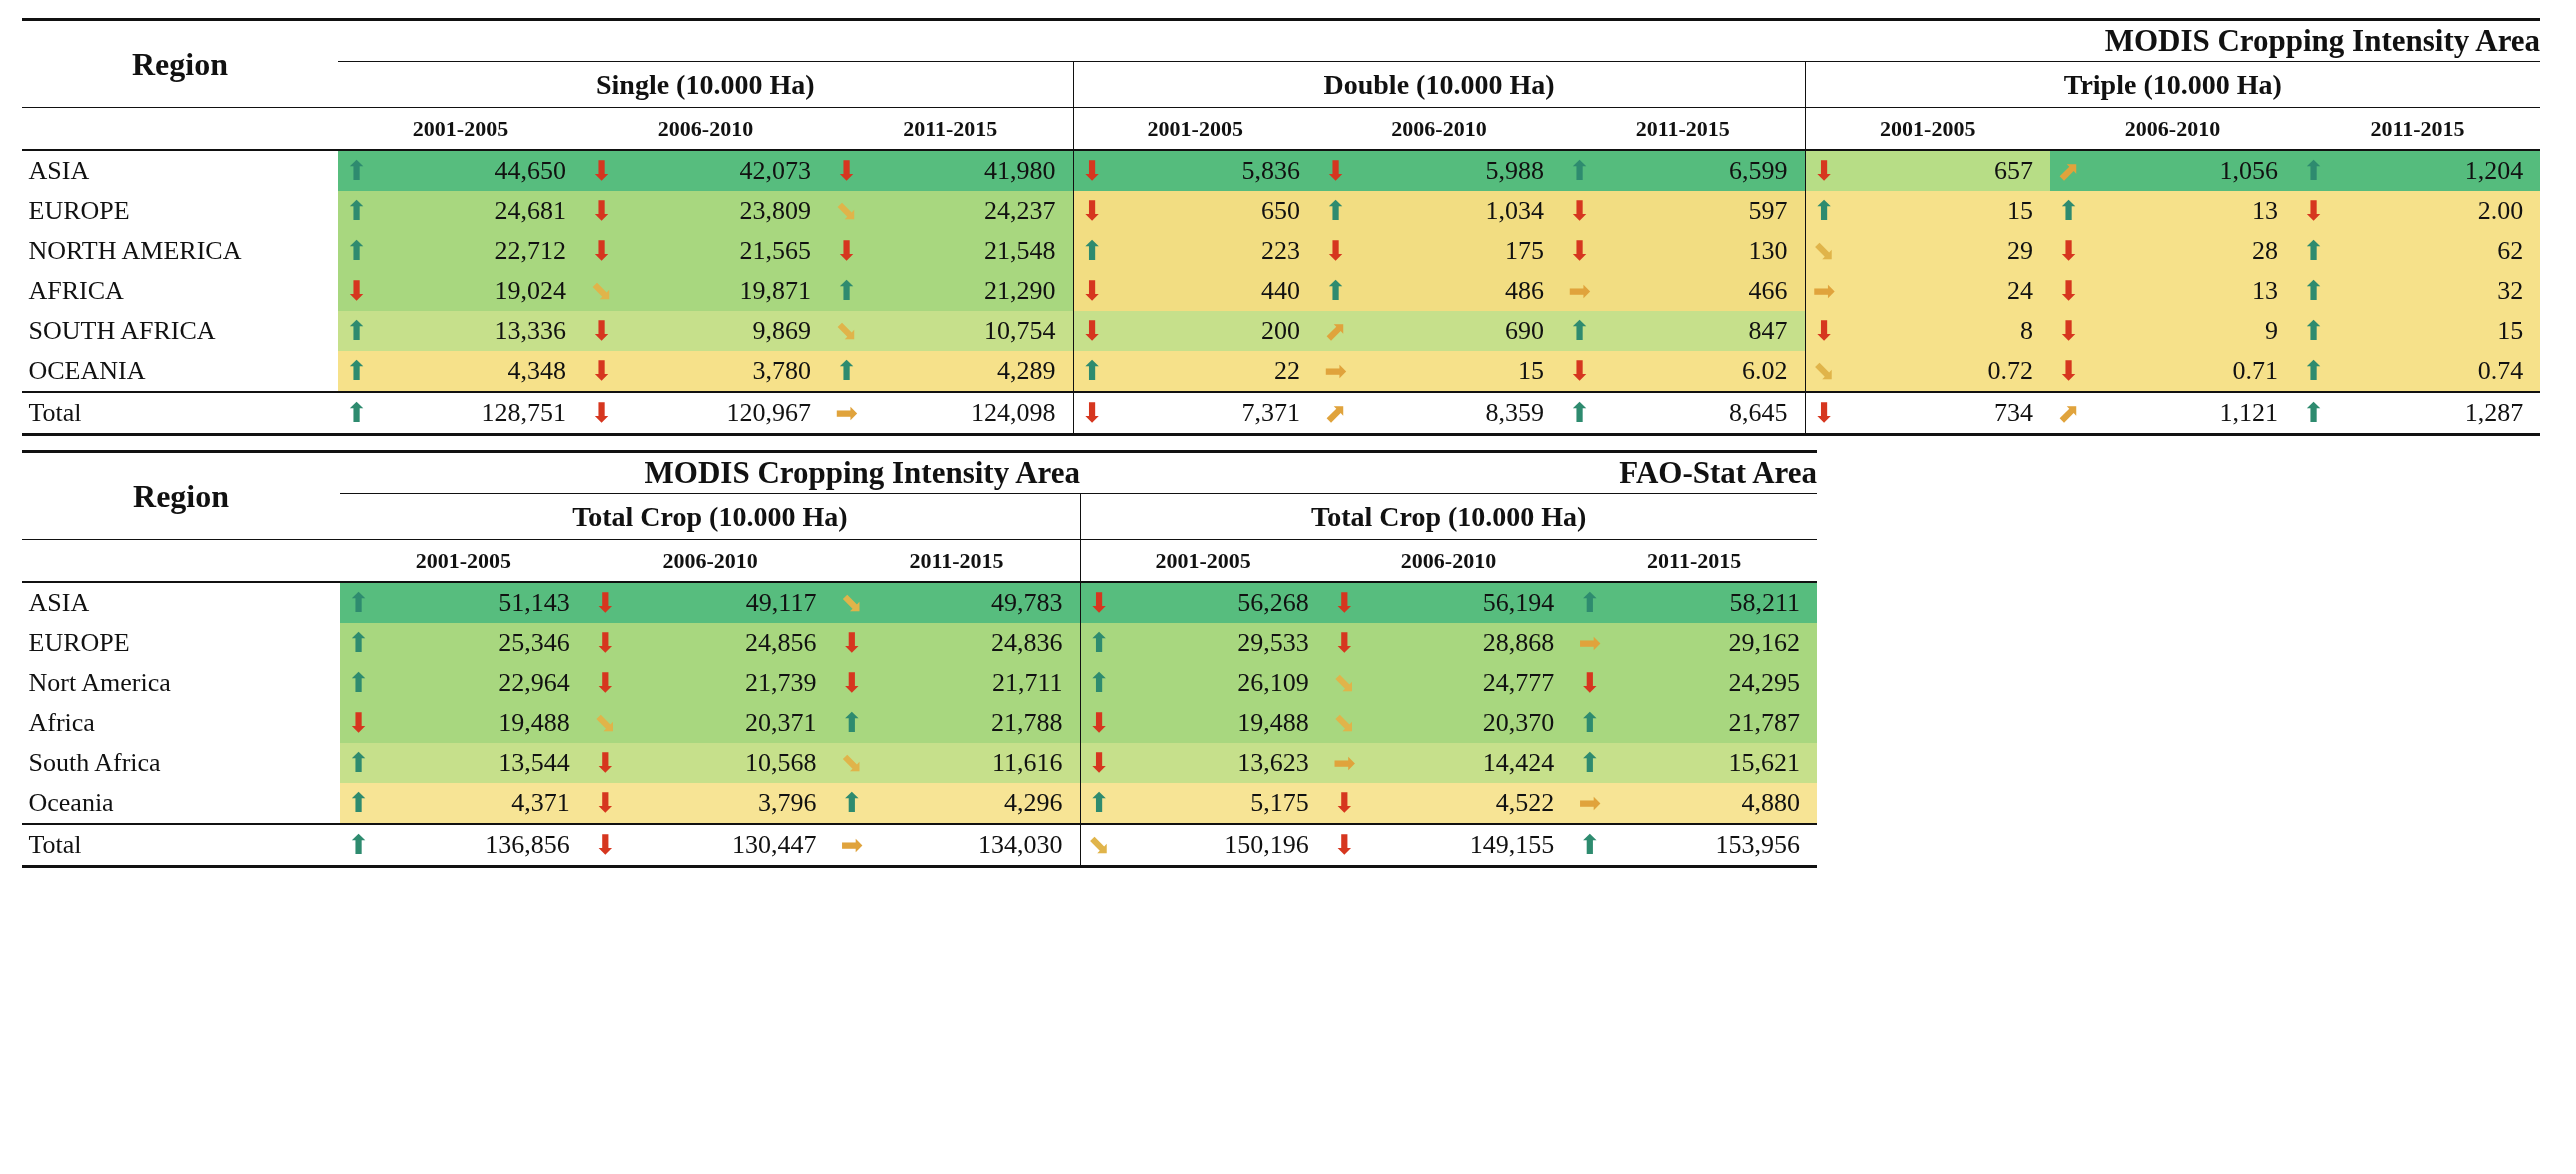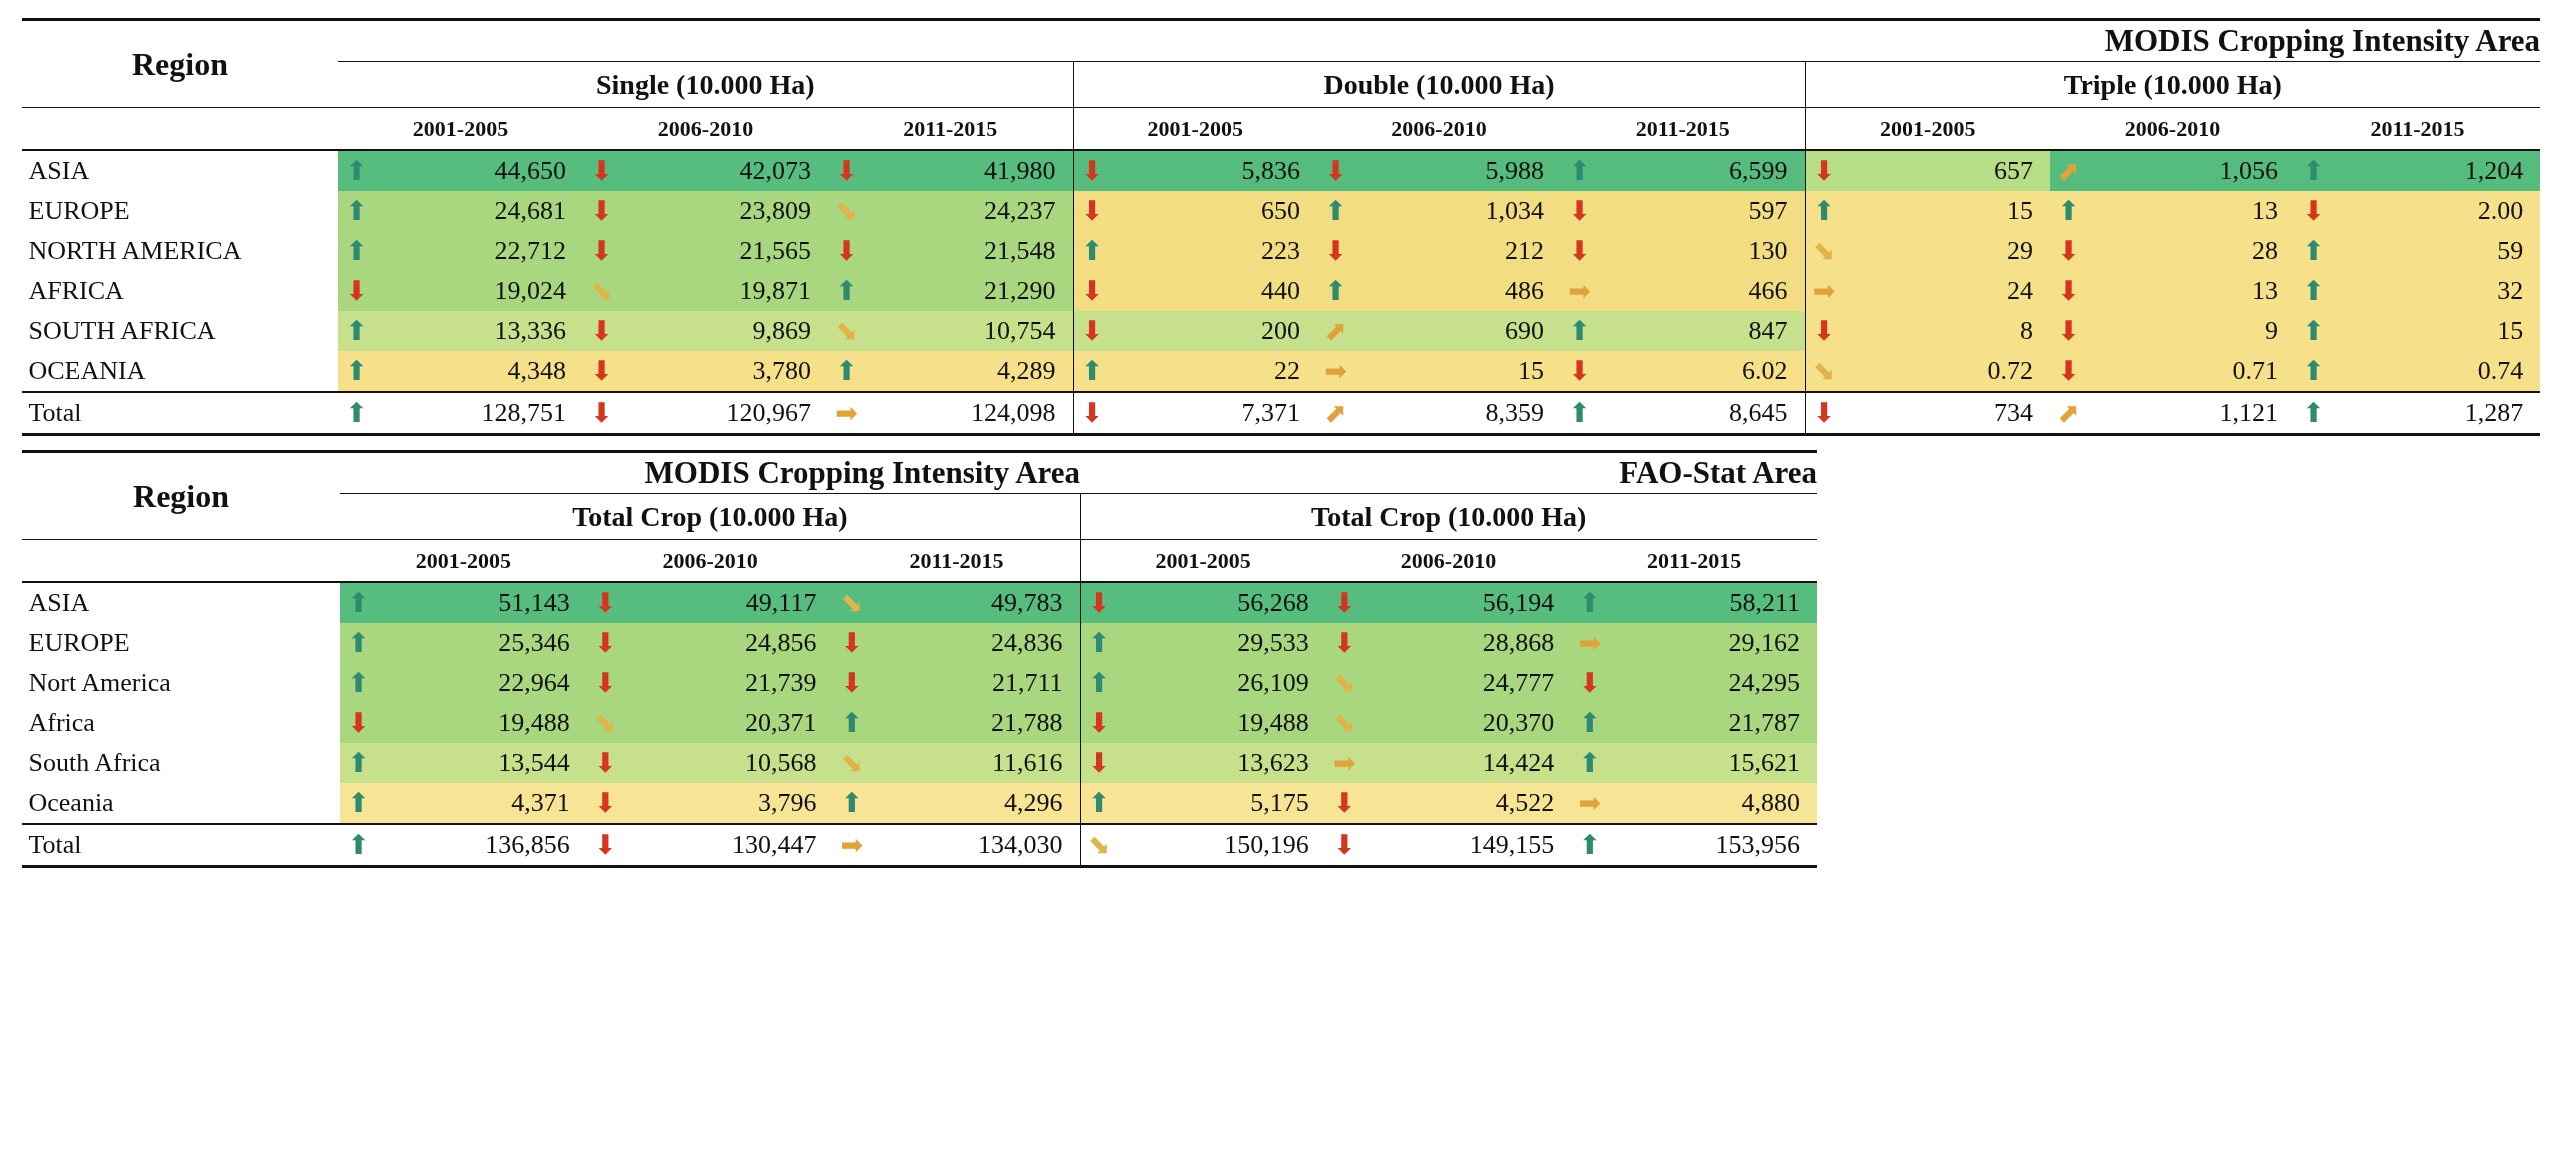--- a/index.html
+++ b/index.html
@@ -225,21 +225,21 @@
             </td>
             <td class="c-y2 vline">
               <div class="cellwrap">
                 <span class="arrow a-up">⬆</span>
                 <span class="num">223</span>
               </div>
             </td>
             <td class="c-y2">
               <div class="cellwrap">
                 <span class="arrow a-down">⬇</span>
-                <span class="num">212</span>
+                <span class="num">175</span>
               </div>
             </td>
             <td class="c-y2">
               <div class="cellwrap">
                 <span class="arrow a-down">⬇</span>
                 <span class="num">130</span>
               </div>
             </td>
             <td class="c-y1 vline">
               <div class="cellwrap">
@@ -249,21 +249,21 @@
             </td>
             <td class="c-y1">
               <div class="cellwrap">
                 <span class="arrow a-down">⬇</span>
                 <span class="num">28</span>
               </div>
             </td>
             <td class="c-y1">
               <div class="cellwrap">
                 <span class="arrow a-up">⬆</span>
-                <span class="num">59</span>
+                <span class="num">62</span>
               </div>
             </td>
           </tr>
           <tr>
             <td class="rowlabel">AFRICA</td>
             <td class="c-g2">
               <div class="cellwrap">
                 <span class="arrow a-down">⬇</span>
                 <span class="num">19,024</span>
               </div>

